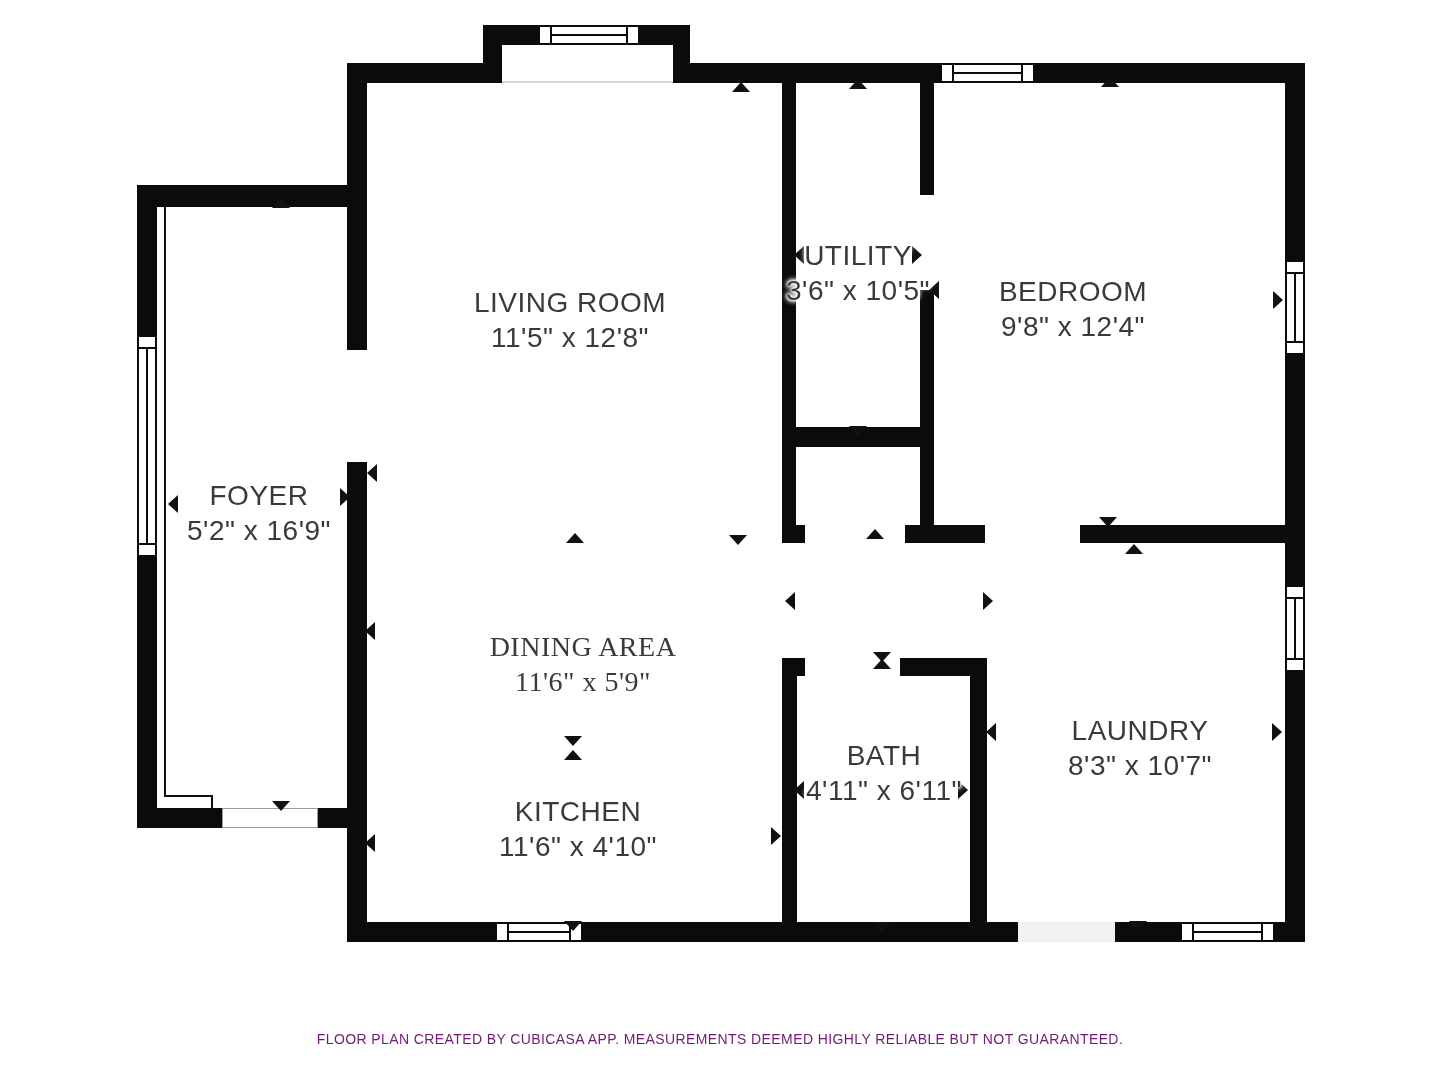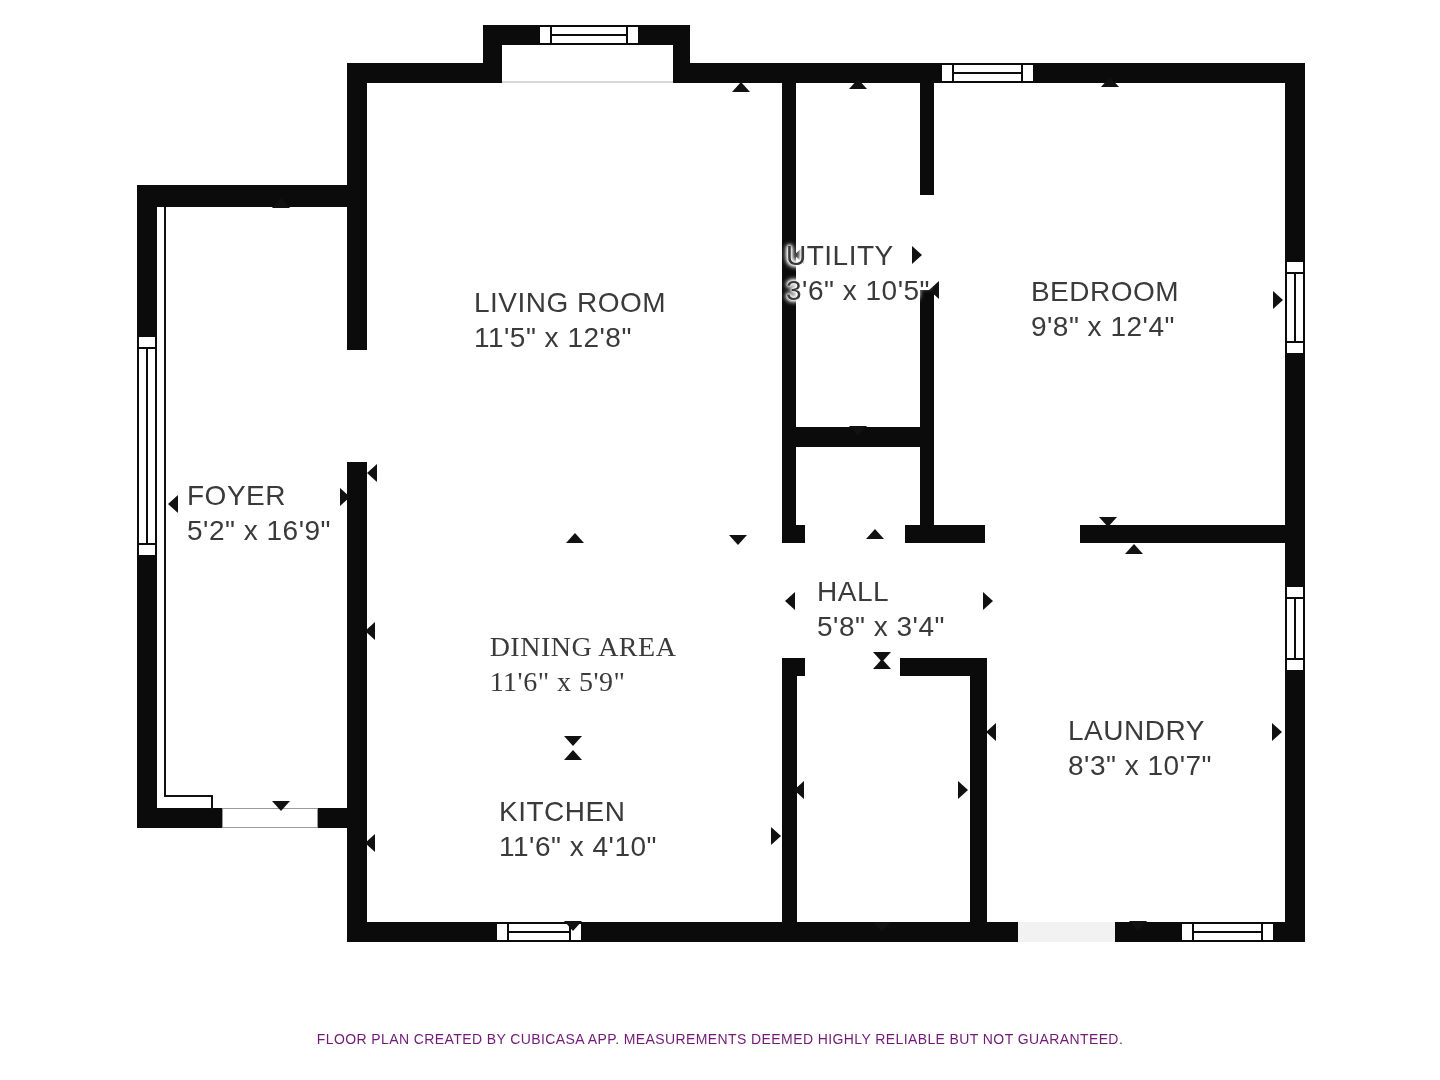--- a/index.html
+++ b/index.html
@@ -11,21 +11,21 @@
   .wall{position:absolute;background:#0b0b0b;}
   .overlay{position:absolute;box-sizing:border-box;}
   .window{position:absolute;background:#ffffff;border:2px solid #0b0b0b;box-sizing:border-box;}
   .winline{position:absolute;background:#0b0b0b;}
   .thinline{position:absolute;}
   .arrow{position:absolute;width:0;height:0;}
   .arrow.up{border-left:9px solid transparent;border-right:9px solid transparent;border-bottom:10px solid #111;}
   .arrow.down{border-left:9px solid transparent;border-right:9px solid transparent;border-top:10px solid #111;}
   .arrow.left{border-top:9px solid transparent;border-bottom:9px solid transparent;border-right:10px solid #111;}
   .arrow.right{border-top:9px solid transparent;border-bottom:9px solid transparent;border-left:10px solid #111;}
-  .room-label{position:absolute;transform:translate(-50%,0);z-index:30;white-space:nowrap;}
+  .room-label{position:absolute;transform:translate(-50%,0);text-align:center;z-index:30;white-space:nowrap;}
   .room-name,.room-dims{
     display:block;font-size:28px;line-height:35px;color:#3a3a3a;letter-spacing:0.5px;
     text-shadow:0 0 3px #fff,0 0 3px #fff,0 0 4px #fff,0 0 5px #fff,0 0 6px #fff,0 0 6px #fff;
   }
   #footer{
     position:absolute;left:0;top:1031px;width:100%;text-align:center;
     font-size:14px;letter-spacing:0.4px;color:#701a75;z-index:40;
   }
 </style>
 </head>
@@ -134,39 +134,39 @@
       </div>
 
     <div class="room-label" style="left: 570px; top: 285px;">
       <span class="room-name">LIVING ROOM</span>
       <span class="room-dims">11'5" x 12'8"</span>
     </div>
     <div class="room-label" style="left: 858px; top: 238px;">
       <span class="room-name">UTILITY</span>
       <span class="room-dims">3'6" x 10'5"</span>
     </div>
-    <div class="room-label" style="left: 1105px; top: 274px;">
+    <div class="room-label" style="left: 1073px; top: 274px;">
       <span class="room-name">BEDROOM</span>
       <span class="room-dims">9'8" x 12'4"</span>
     </div>
     <div class="room-label" style="left: 259px; top: 478px;">
       <span class="room-name">FOYER</span>
       <span class="room-dims">5'2" x 16'9"</span>
-    </div>
-    <div class="room-label" style="left: 881px; top: 574px;">
-      <span class="room-name">HALL</span>
-      <span class="room-dims">5'8" x 3'4"</span>
     </div>
     <div class="room-label" style="left: 583px; top: 629px; font-family: Liberation Serif, serif;">
       <span class="room-name">DINING AREA</span>
       <span class="room-dims">11'6" x 5'9"</span>
     </div>
     <div class="room-label" style="left: 1140px; top: 713px;">
       <span class="room-name">LAUNDRY</span>
       <span class="room-dims">8'3" x 10'7"</span>
+    </div>
+    <div class="room-label" style="left: 884px; top: 738px;">
+      <span class="room-name">BATH</span>
+      <span class="room-dims">4'11" x 6'11"</span>
     </div>
     <div class="room-label" style="left: 578px; top: 794px;">
       <span class="room-name">KITCHEN</span>
       <span class="room-dims">11'6" x 4'10"</span>
     </div>
   </div>
 
   <div id="footer">FLOOR PLAN CREATED BY CUBICASA APP. MEASUREMENTS DEEMED HIGHLY RELIABLE BUT NOT GUARANTEED.</div>
 </div>
 

